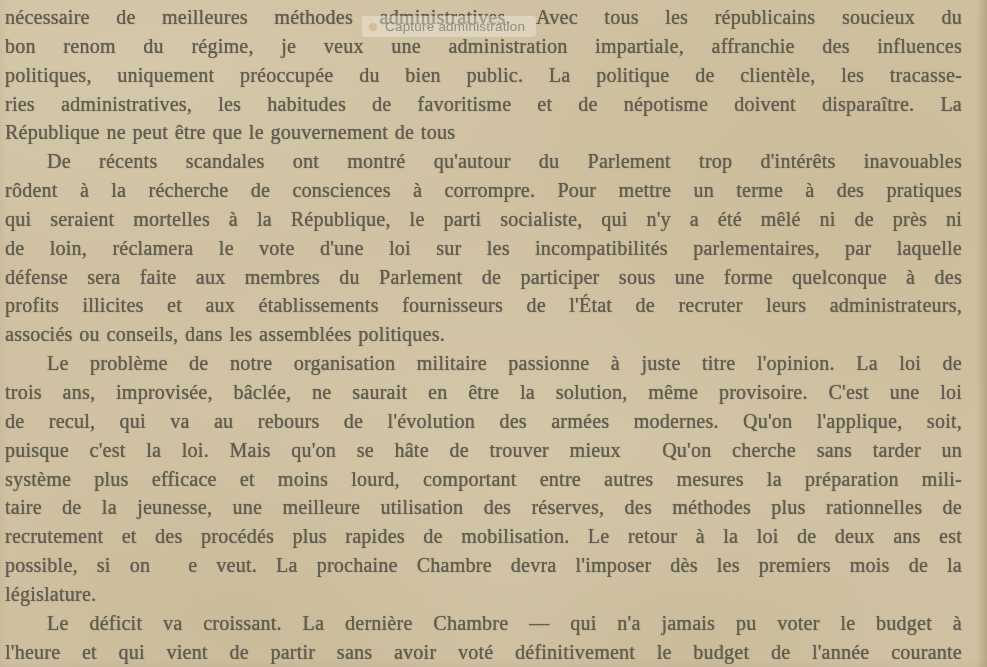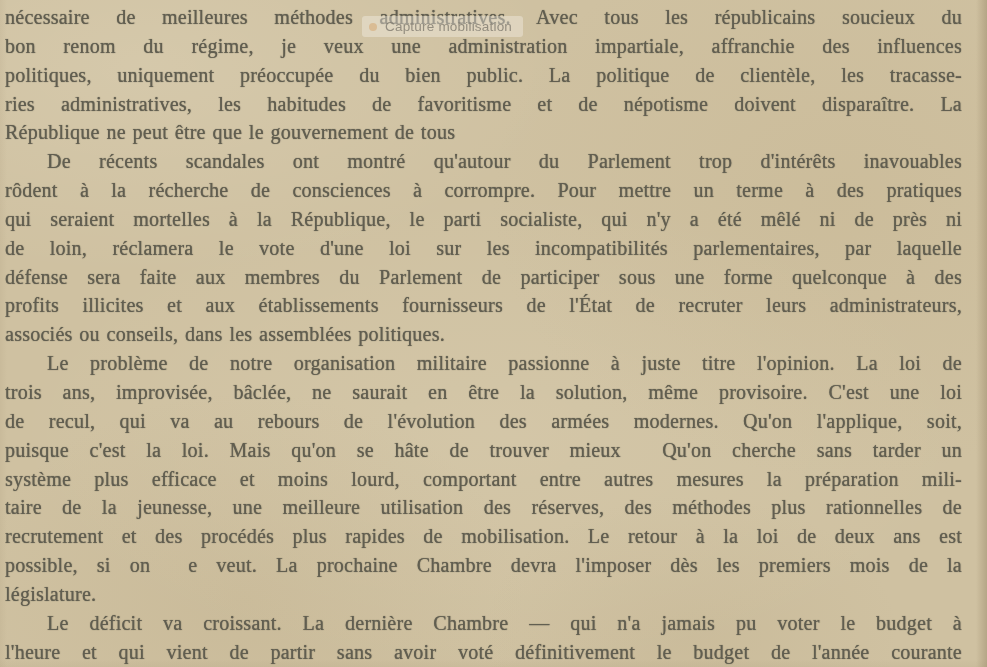--- a/index.html
+++ b/index.html
@@ -88,21 +88,21 @@
     background: rgba(214,170,118,0.60);
     flex: 0 0 auto;
   }
 </style>
 </head>
 <body>
 
 <main class="page">
   <div class="capture-tooltip">
     <span class="capture-dot"></span>
-    <span>Capture mobilisation</span>
+    <span>Capture administration</span>
   </div>
 
   <div class="textblock" id="text-lines">
     <div class="line just"><span class="line-text">nécessaire de meilleures méthodes administratives. Avec tous les républicains soucieux du</span></div>
 
     <div class="line just"><span class="line-text">bon renom du régime, je veux une administration impartiale, affranchie des influences</span></div>
 
     <div class="line just"><span class="line-text">politiques, uniquement préoccupée du bien public. La politique de clientèle, les tracasse-</span></div>
 
     <div class="line just"><span class="line-text">ries administratives, les habitudes de favoritisme et de népotisme doivent disparaître. La</span></div>

